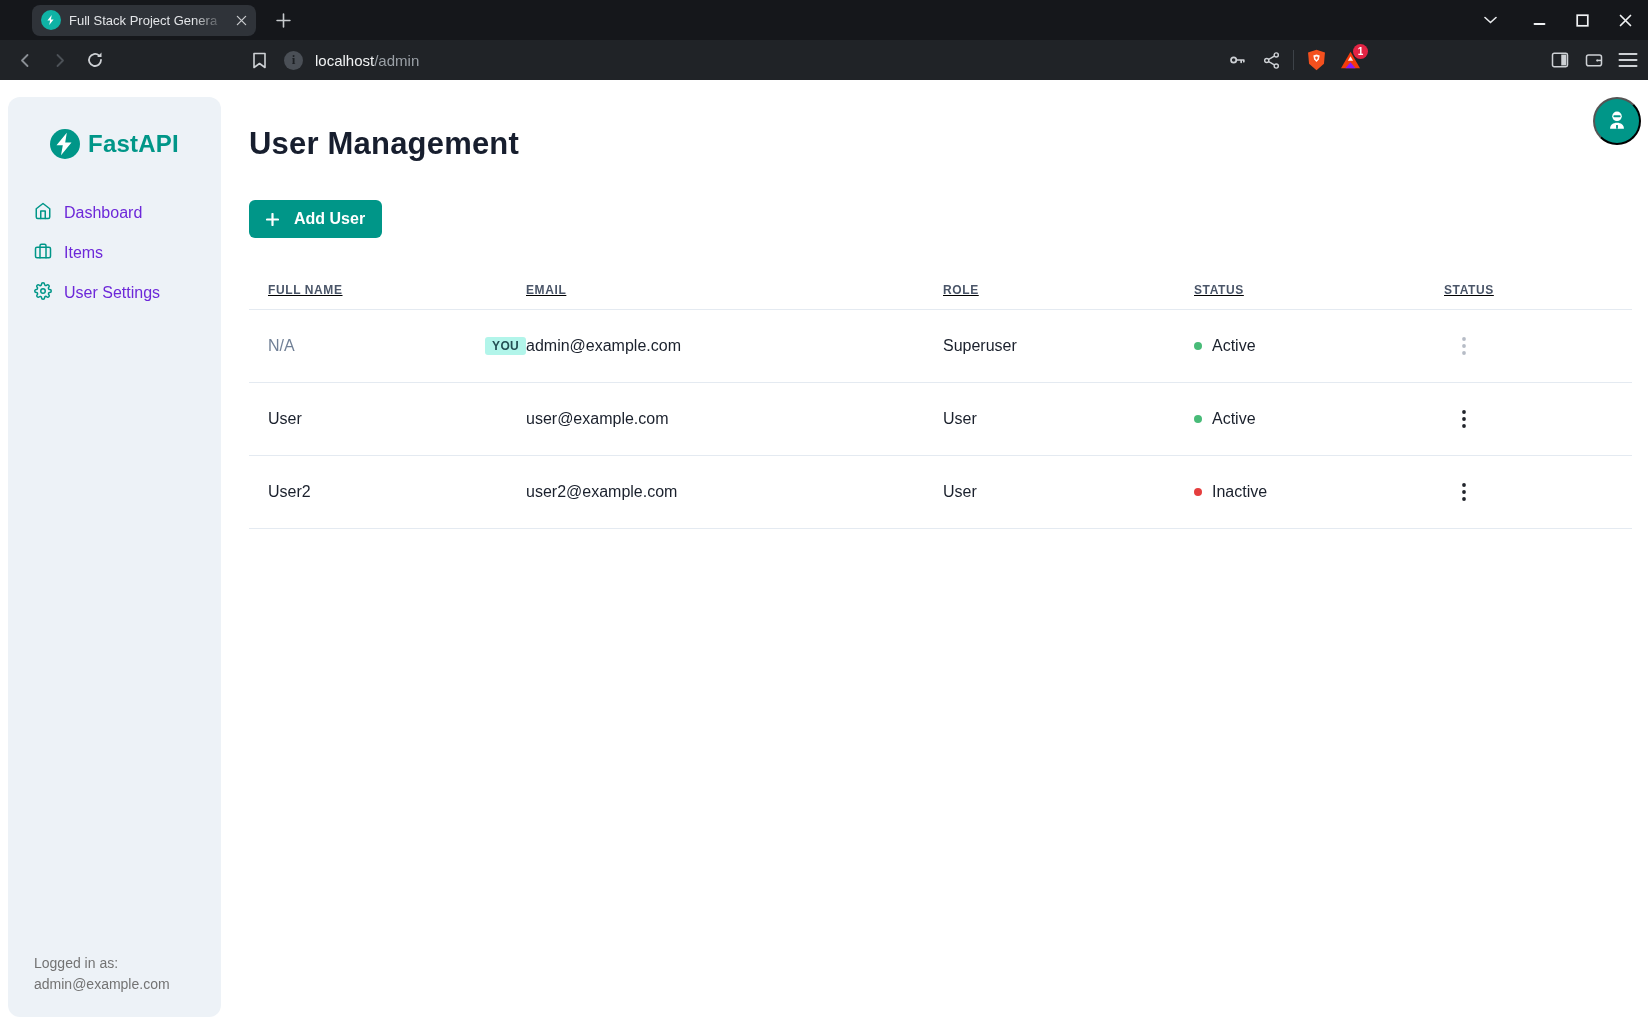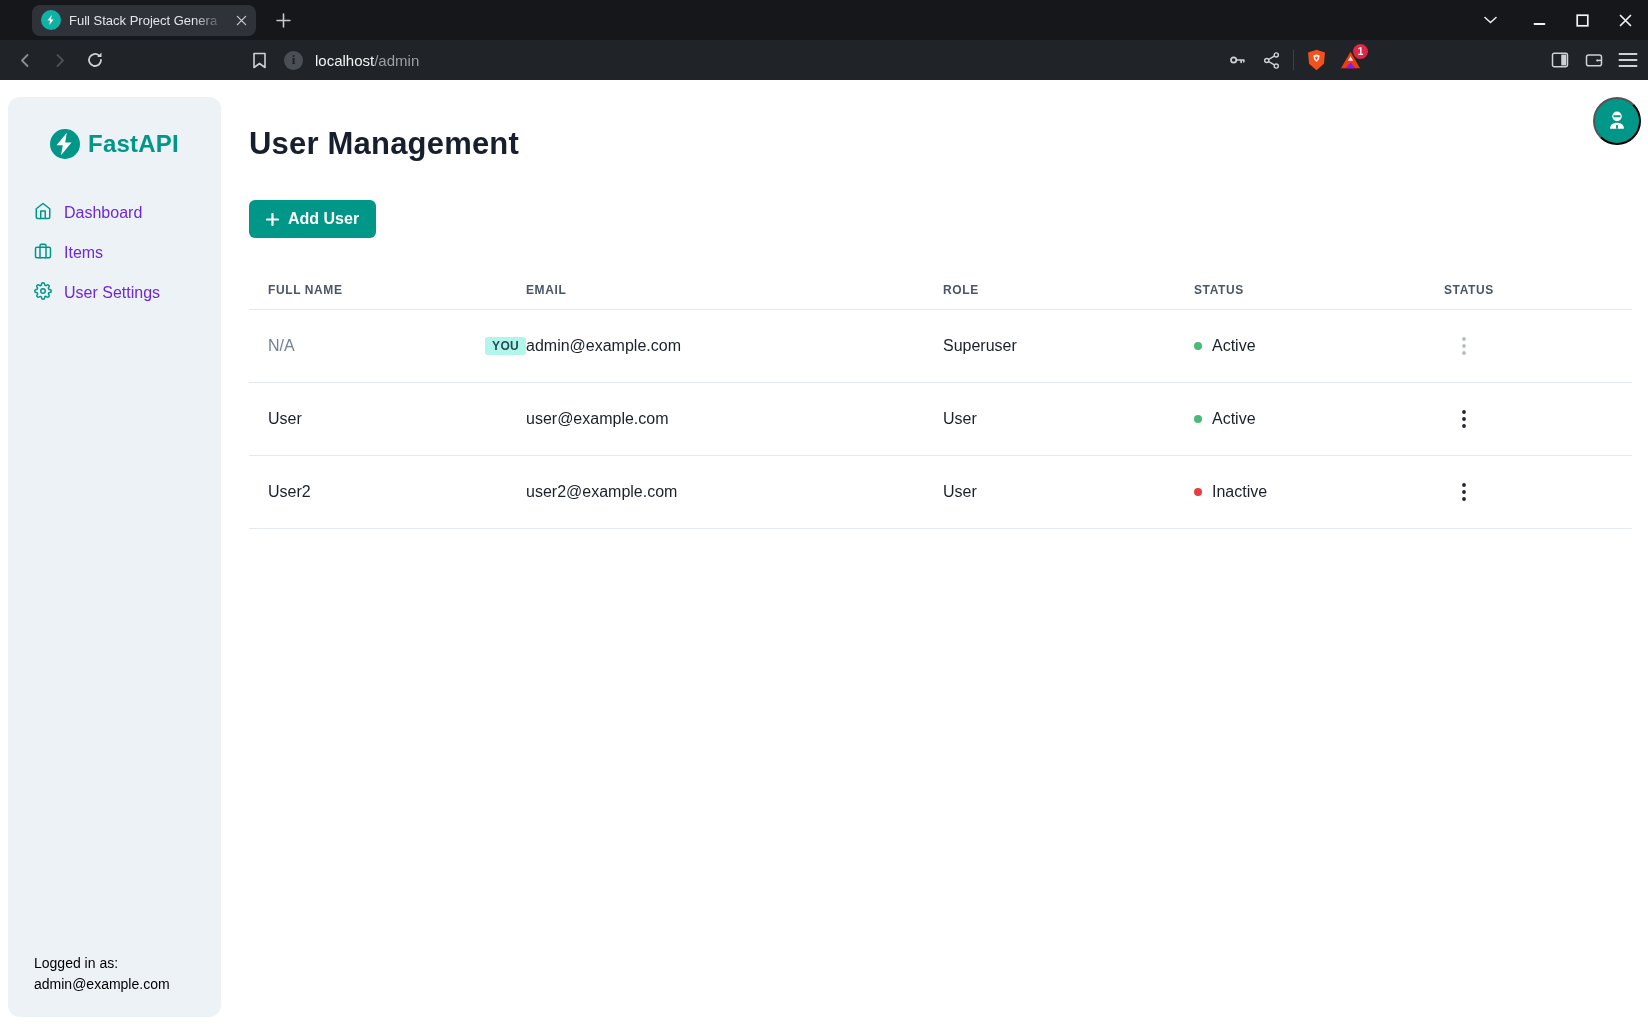--- a/index.html
+++ b/index.html
@@ -46,35 +46,35 @@
 
   .sidebar { position:absolute; left:8px; top:17px; bottom:8px; width:213px; background:#edf2f7;
              border-radius:12px; }
   .logo { display:flex; align-items:center; justify-content:center; gap:8px; margin-top:32px; }
   .logo-text { color:#009688; font-size:24px; font-weight:600; letter-spacing:0.2px; }
   .menu { margin-top:34px; padding:0 8px; }
   .menu-item { height:40px; display:flex; align-items:center; gap:12px; padding-left:18px;
                border-radius:10px; color:#6d28d9; font-size:16px; cursor:pointer; }
   .menu-item.active { background:#e2e8f0; }
   .menu-item svg { flex:0 0 auto; }
-  .loggedin { position:absolute; left:26px; bottom:22px; color:#000000; font-size:14px; line-height:1.5; }
+  .loggedin { position:absolute; left:26px; bottom:22px; color:#737373; font-size:14px; line-height:1.5; }
 
   .main { position:absolute; left:221px; top:0; right:0; bottom:0; }
   .fab { position:absolute; top:17px; right:7px; width:48px; height:48px; border-radius:50%;
          background:#009688; display:flex; align-items:center; justify-content:center; cursor:pointer; }
   .page-title { margin:46px 0 0 28px; font-size:31px; font-weight:700; color:#171e2e; letter-spacing:0.2px; }
   .add-user-btn { position:absolute; left:28px; top:120px; height:38px; background:#009688; color:#fff;
                   border:none; border-radius:6px; font-size:16px; font-weight:700; padding:0 17px;
-                  display:flex; align-items:center; gap:9px; cursor:pointer;
+                  display:flex; align-items:center; gap:15px; cursor:pointer;
                   font-family:"Liberation Sans", sans-serif;text-align:center; }
 
   .table { position:absolute; left:28px; top:190px; right:16px; }
   .tr { display:grid; grid-template-columns:258px 417px 251px 250px 1fr; align-items:center;
         padding-left:19px; border-bottom:1px solid #e4eaf1; }
-  .tr.thead { height:40px; }
+  .tr.thead { height:40px;text-decoration:underline; }
   .tr.trow  { height:73px; }
   .th { font-size:12px; font-weight:700; color:#4a5568; letter-spacing:0.6px; }
   .td { font-size:16px; color:#1a202c; }
   .name-cell { display:flex; align-items:center; gap:14px;justify-content:space-between; }
   .na-text { color:#718096; }
   .you-badge { background:#b2f5ea; color:#234e52; font-size:12px; font-weight:700;
                padding:2px 7px; border-radius:3px; letter-spacing:0.3px; }
   .status-cell { display:flex; align-items:center; gap:10px;text-align:center; }
   .dot { width:8px; height:8px; border-radius:50%; }
   .kebab { width:30px; height:30px; border:none; background:transparent; display:flex;

